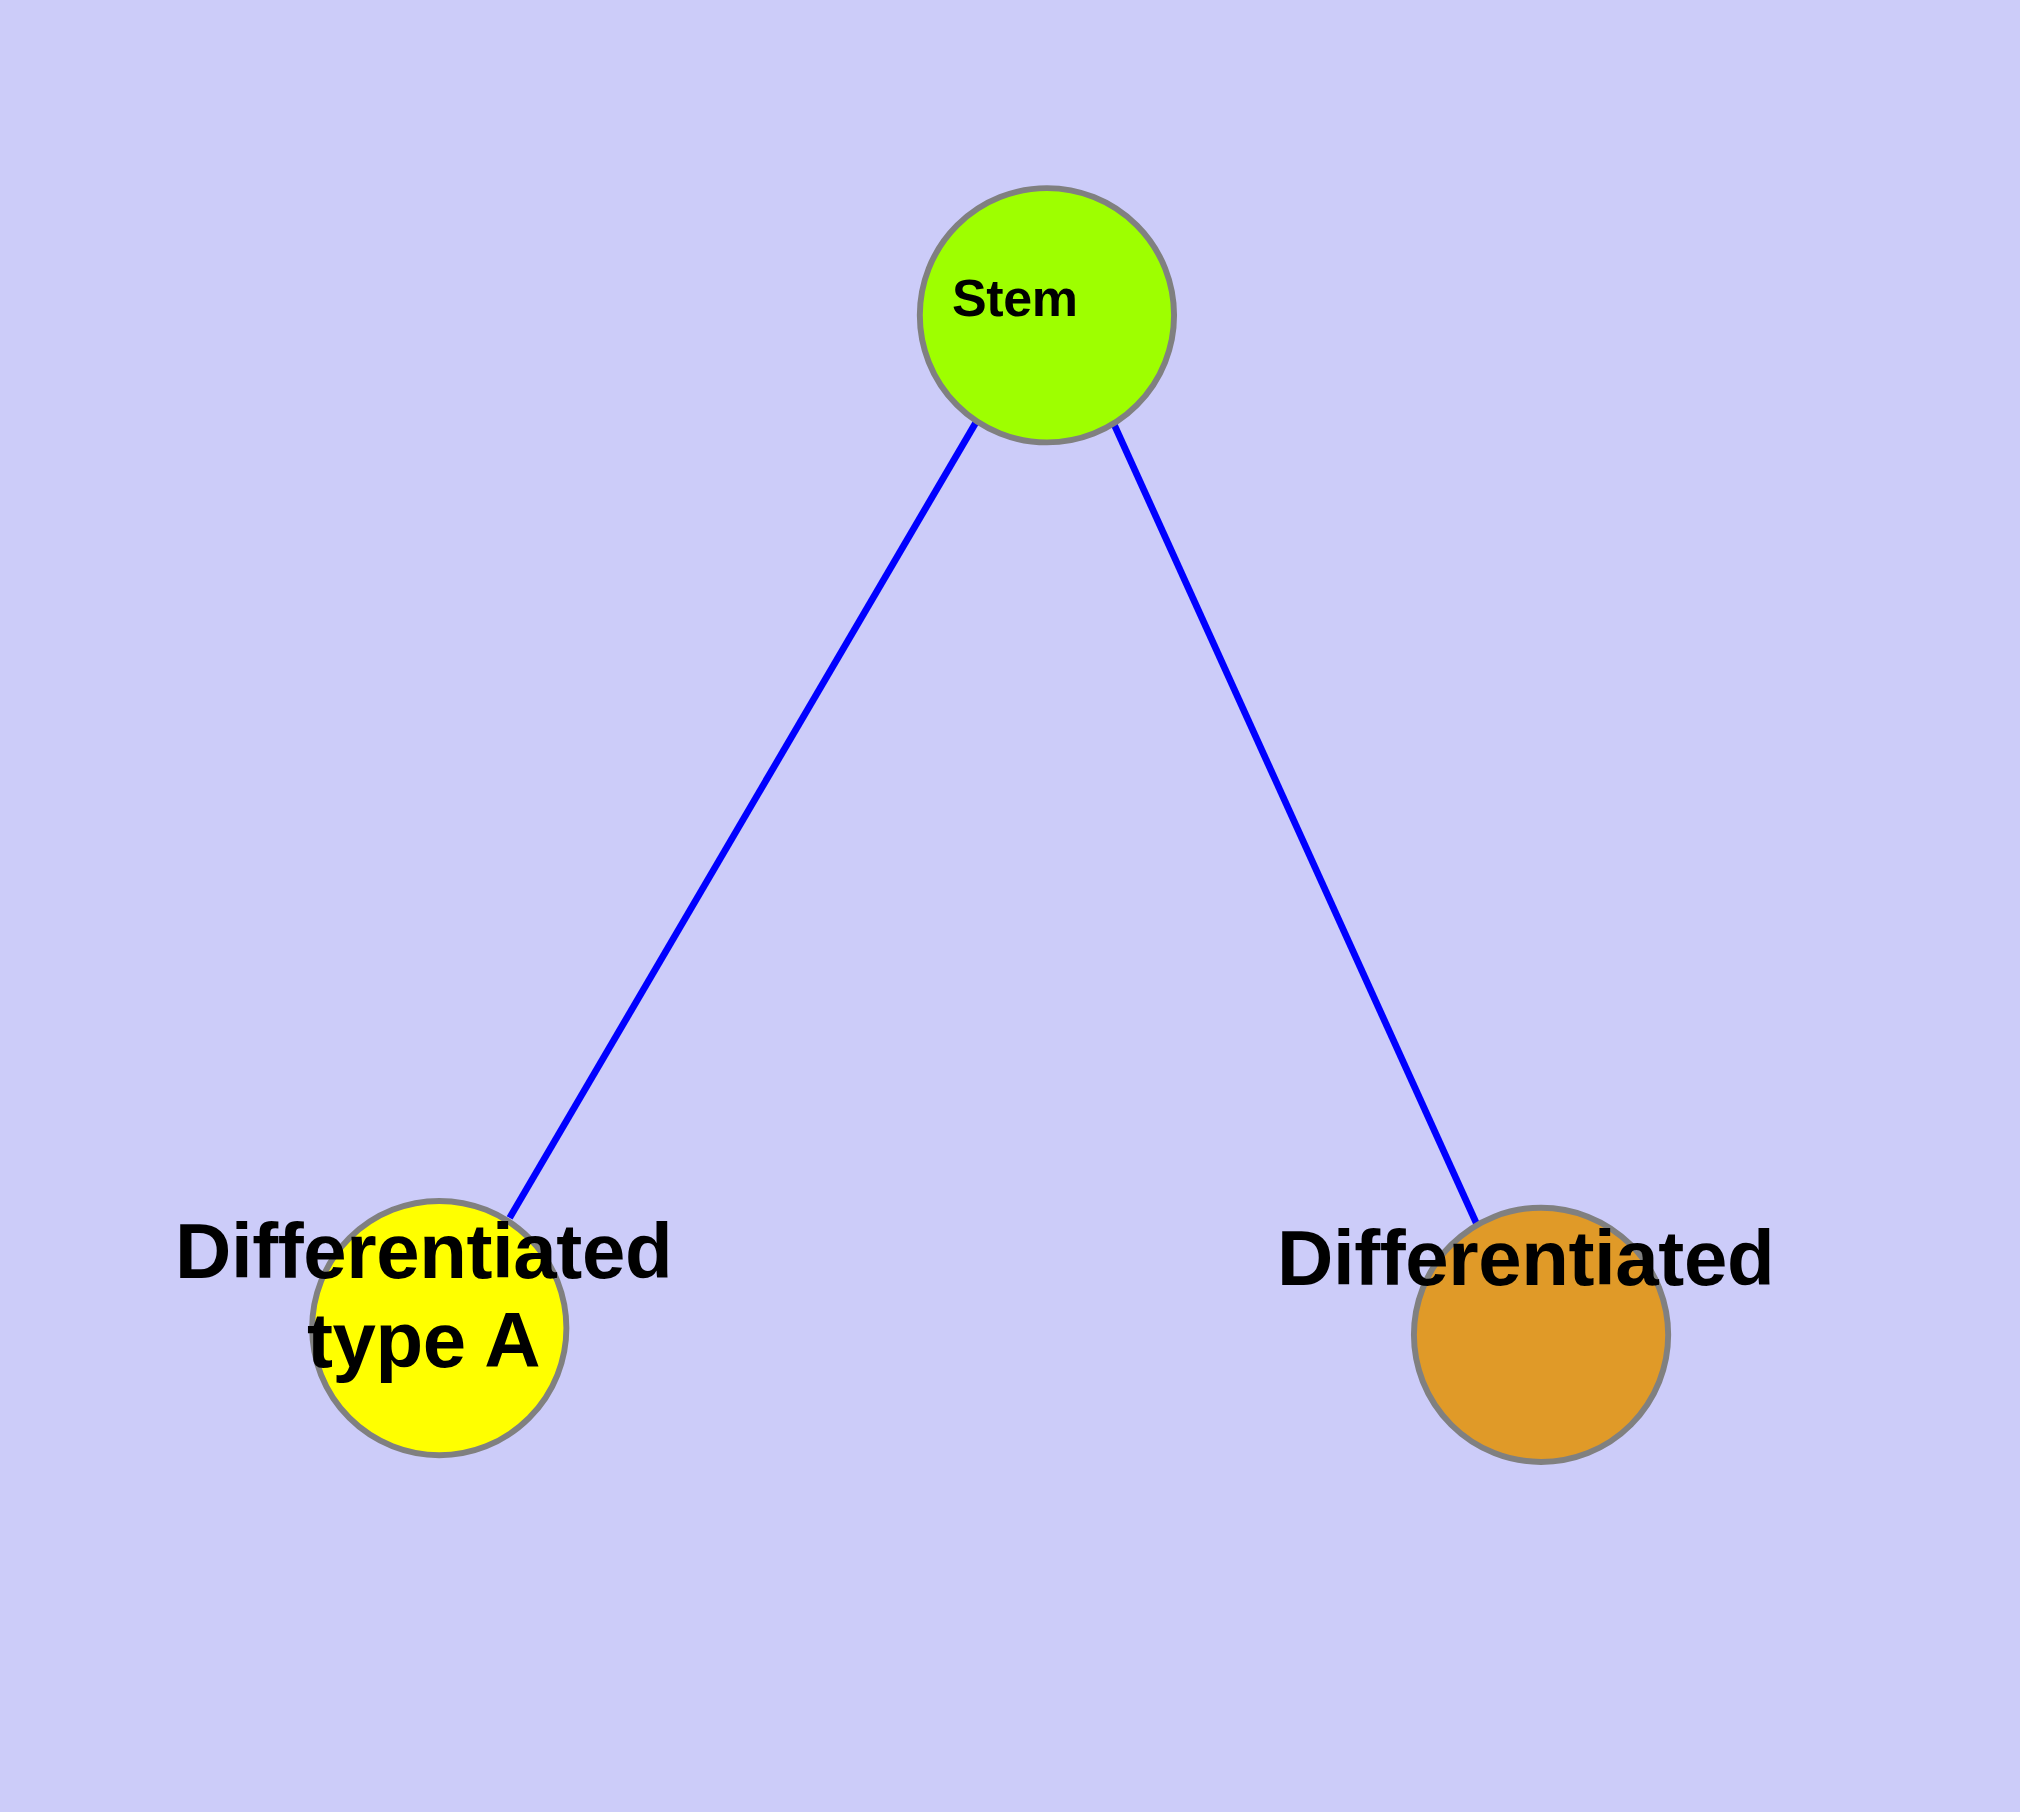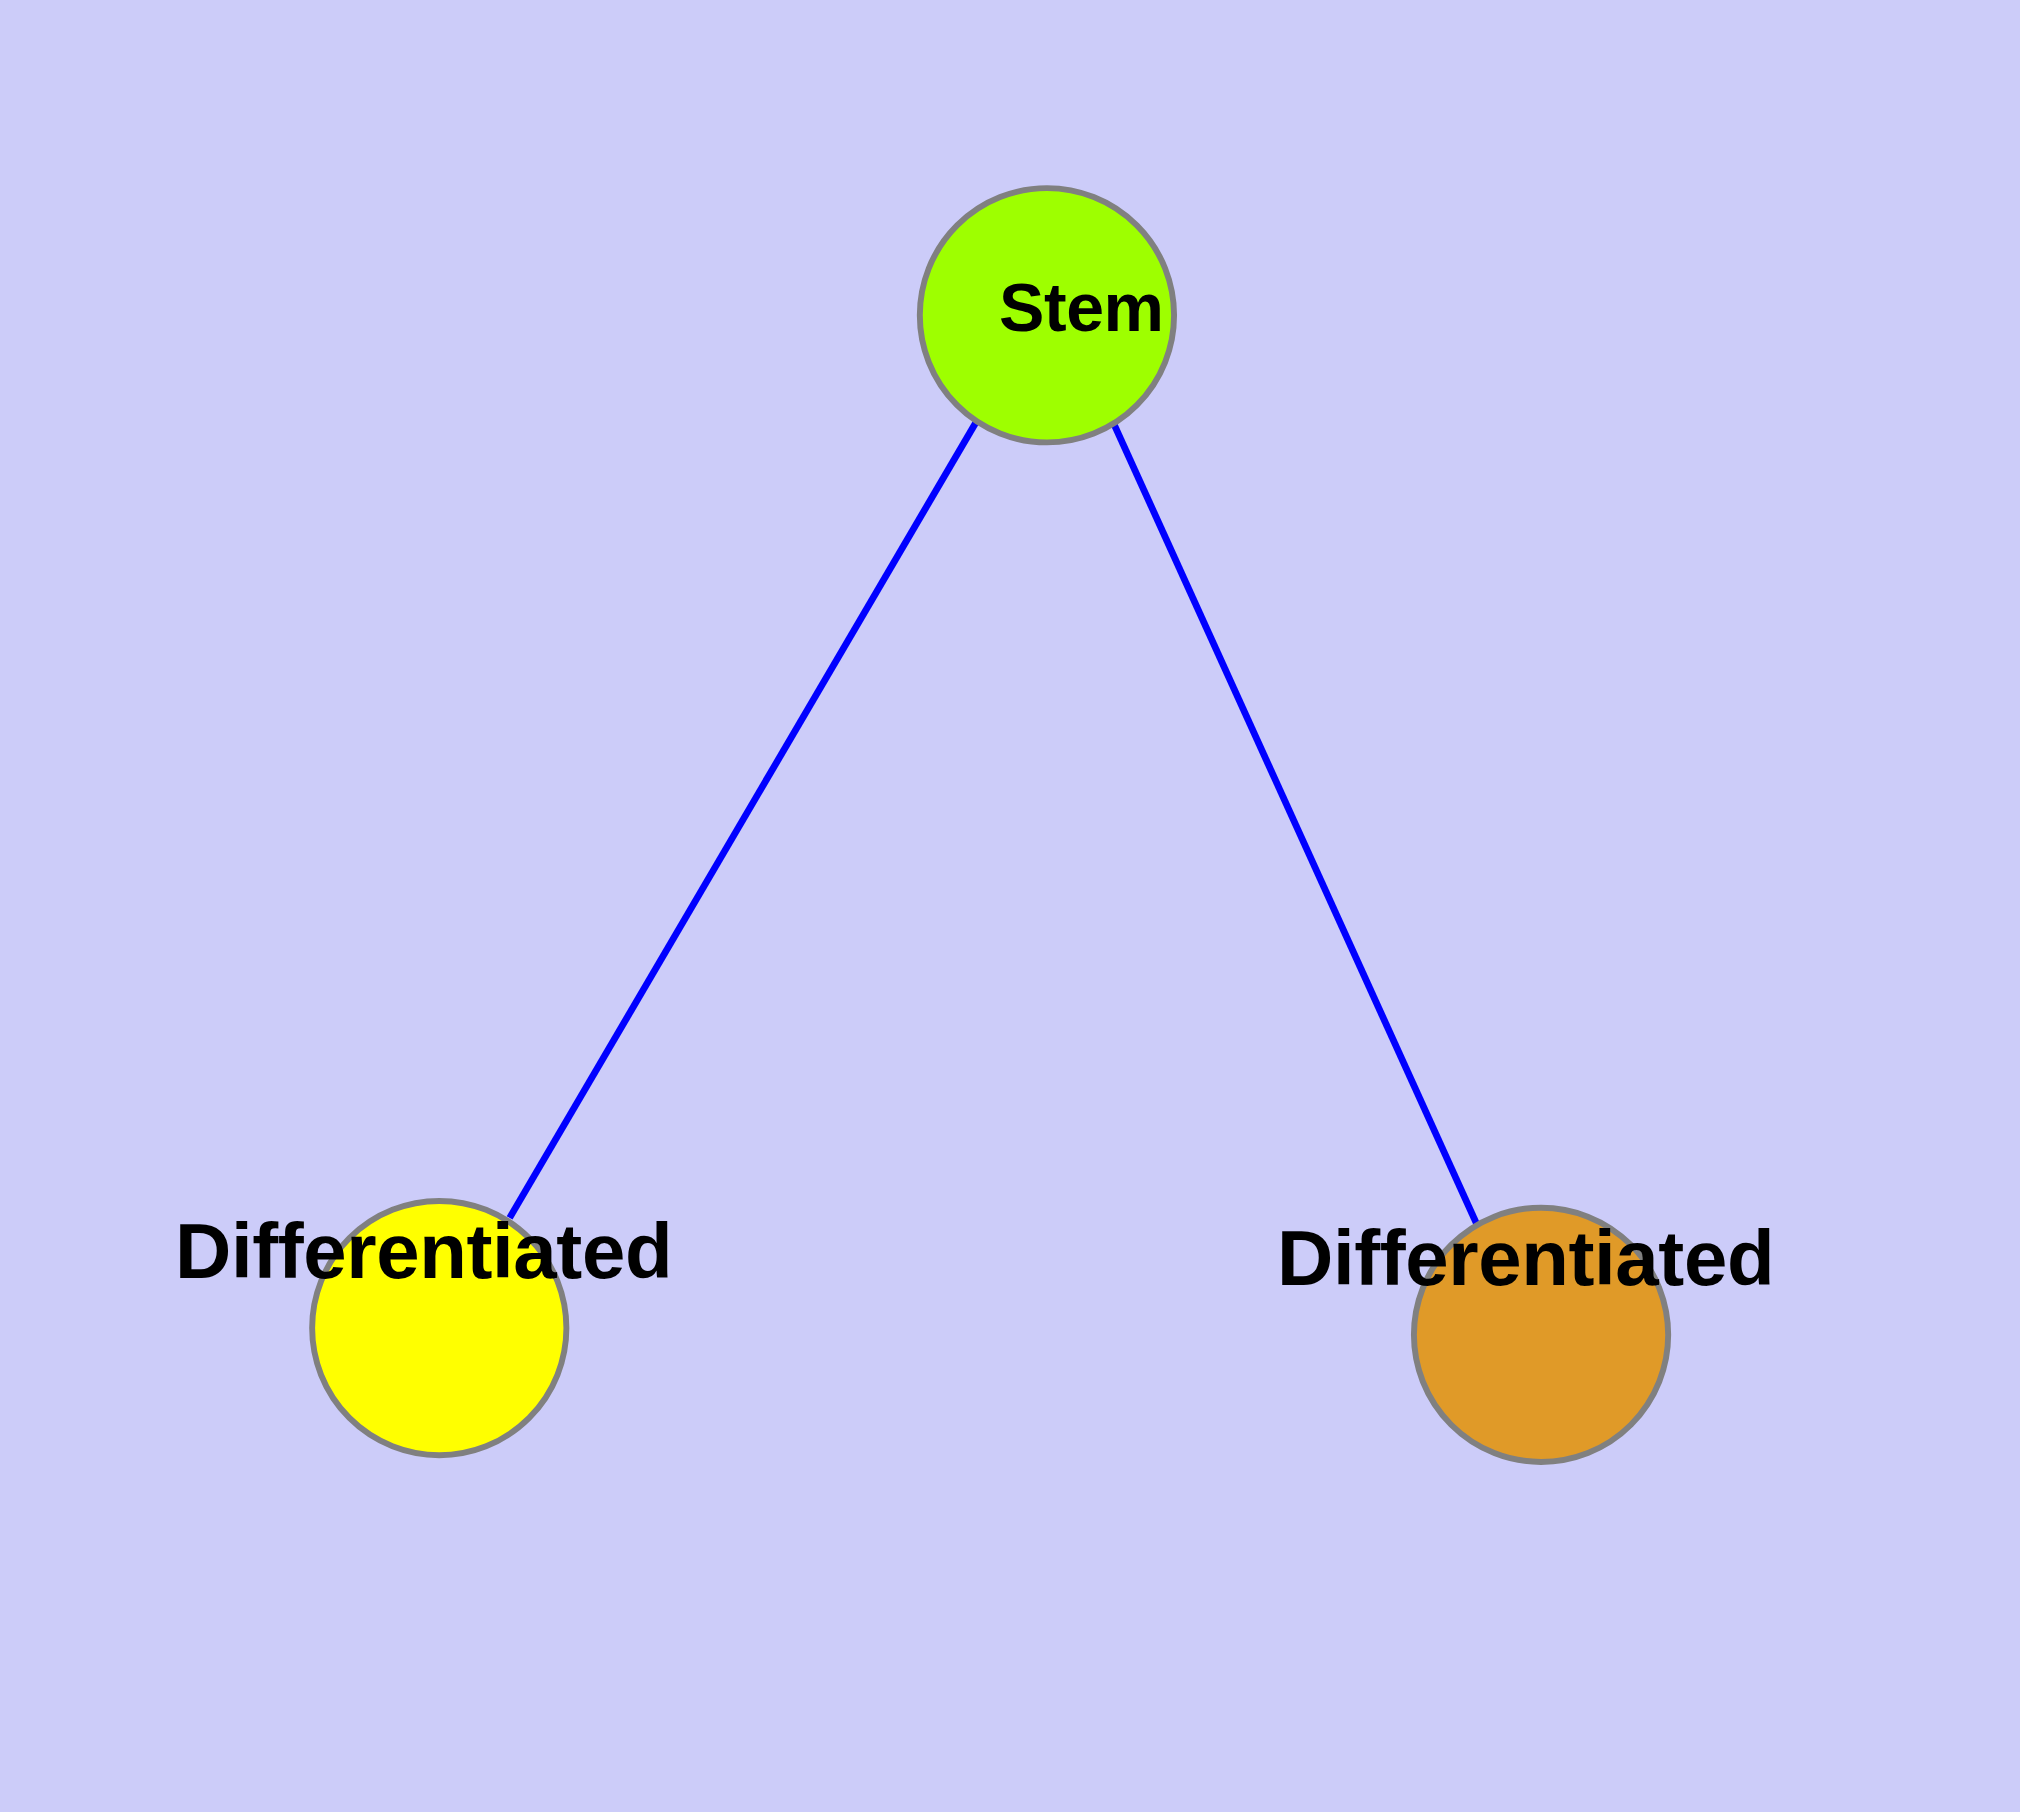--- a/index.html
+++ b/index.html
@@ -52,19 +52,19 @@
         <line x1="1313" y1="498" x2="1742" y2="1444" stroke="#0000ff" stroke-width="8" stroke-linecap="butt"></line>
       </g>
     <g id="node-layer">
         <circle cx="1235" cy="372" r="150" fill="#9eff00" stroke="#808080" stroke-width="7"></circle>
         <circle cx="518" cy="1567" r="150" fill="#ffff00" stroke="#808080" stroke-width="7"></circle>
         <circle cx="1818" cy="1575" r="150" fill="#e09a28" stroke="#808080" stroke-width="7"></circle>
       </g>
   </svg>
 
   <div id="label-layer">
-      <div class="node-label" style="font-size: 68px; left: 999px; top: 269px;"><div>Stem</div></div>
-      <div class="node-label" style="font-size: 78px; left: 175px; top: 1207px;"><div>Differentiated</div></div>
+      <div class="node-label" style="font-size: 52px; left: 952px; top: 269px;"><div>Stem</div></div>
+      <div class="node-label" style="font-size: 78px; left: 175px; top: 1207px;"><div>Differentiated</div><div>type A</div></div>
       <div class="node-label" style="font-size: 78px; left: 1277px; top: 1214px;"><div>Differentiated</div></div>
     </div>
 
 </div>
 
 
 </body></html>

